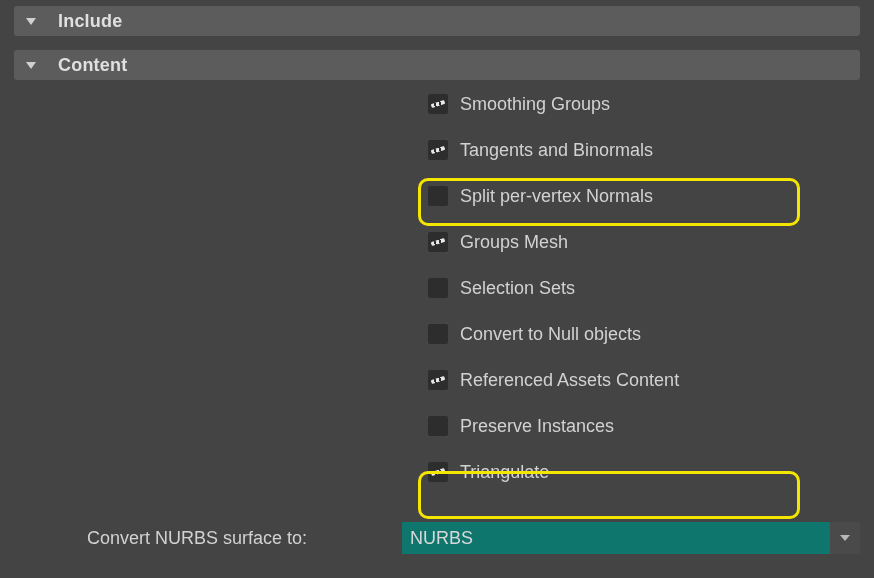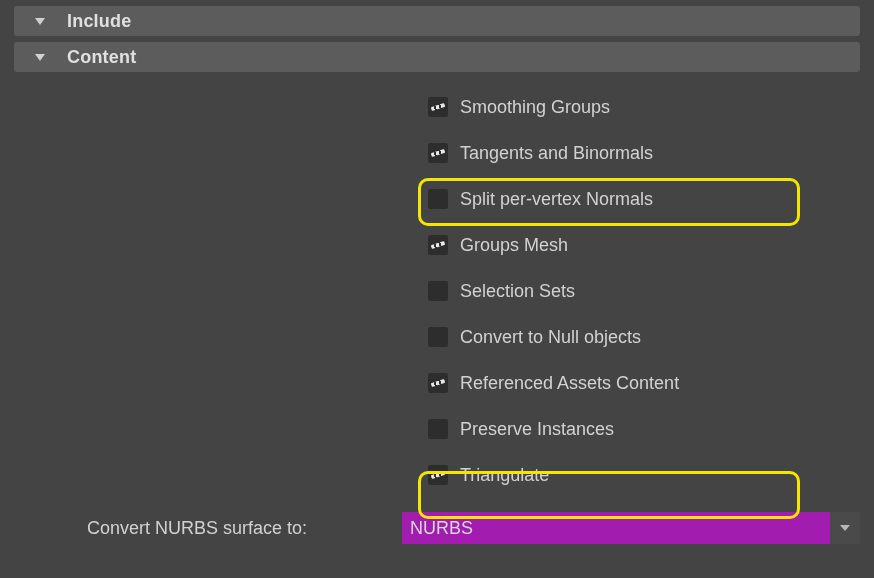--- a/index.html
+++ b/index.html
@@ -11,23 +11,23 @@
     width: 874px;
     height: 578px;
     overflow: hidden;
     padding-top: 6px;
   }
   .section-header {
     display: flex;
     align-items: center;
     background: #5c5c5c;
     border-radius: 3px;
-    margin: 0 14px 6px 14px;
+    margin: 0 14px 14px 14px;
     height: 30px;
-    padding-left: 21px;
+    padding-left: 12px;
     cursor: pointer;
   }
   .section-header .disclosure {
     width: 0; height: 0;
     border-left: 5px solid transparent;
     border-right: 5px solid transparent;
     border-top: 7px solid #d0d0d0;
     margin-right: 22px;
   }
   .section-header .title {
@@ -35,21 +35,21 @@
     font-weight: 600;
     font-size: 18px;
     letter-spacing: 0.2px;
   }
   .options {
     margin-left: 428px;
     margin-top: 12px;
   }
   .option-row {
     display: flex;
-    align-items: center;
+    align-items: flex-start;
     height: 46px;
   }
   .checkbox {
     width: 20px;
     height: 20px;
     background: #2d2d2d;
     border-radius: 2px;
     margin-right: 12px;
     position: relative;
     flex: 0 0 20px;
@@ -91,21 +91,21 @@
     width: 402px;
     text-align: center;
     color: #d2d2d2;
     font-size: 18px;
     padding-right: 8px;
   }
   .dropdown {
     flex: 1;
     margin-right: 14px;
     height: 32px;
-    background: #a21caf;
+    background: #0f766e;
     display: flex;
     align-items: center;
     position: relative;
     cursor: pointer;
   }
   .dropdown-value {
     padding-left: 8px;
     color: #d8d8d8;
     font-size: 18px;
   }

